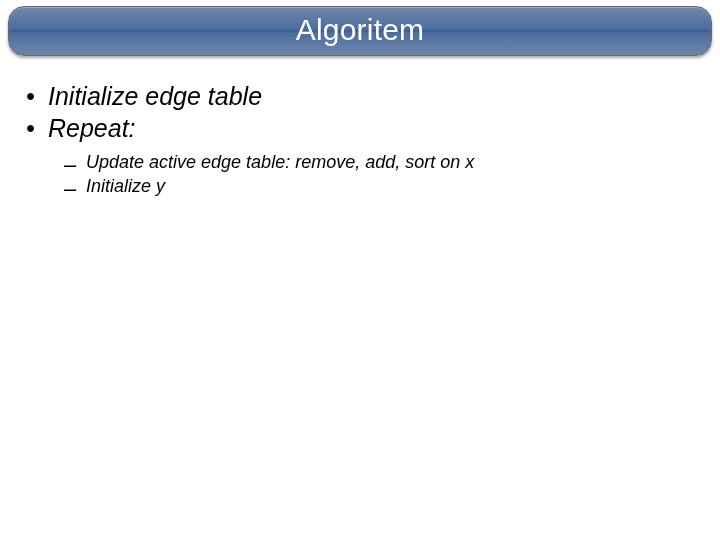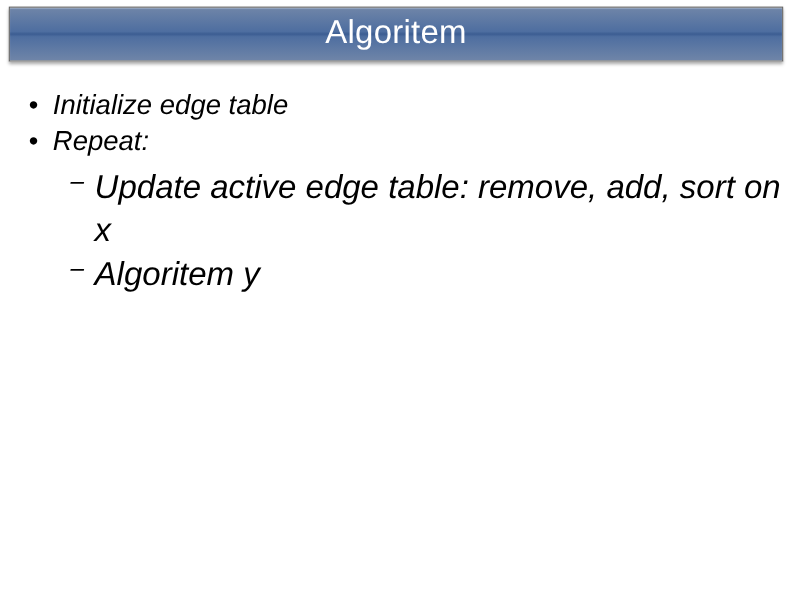--- a/index.html
+++ b/index.html
@@ -13,21 +13,21 @@
   }
   .slide {
     width: 720px;
     height: 540px;
     position: relative;
     box-sizing: border-box;
   }
   .title-bar {
     margin: 6px 8px 0 8px;
     border: 1px solid #666;
-    border-radius: 0;
+    border-radius: 16px;
     background: linear-gradient(to bottom, #6f85a8 0%, #4e6ea0 45%, #3c5d92 50%, #4e6ea0 55%, #6f85a8 100%);
     box-shadow: 0 2px 3px rgba(0,0,0,0.35), inset 0 1px 1px rgba(255,255,255,0.35);
     box-sizing: border-box;
   }
   .title-text {
     color: #ffffff;
     font-size: 30px;
     text-align: center;
     padding: 6px 0 8px 0;
     letter-spacing: 0.2px;
@@ -56,21 +56,21 @@
     font-size: 25px;
     color: #000;
   }
   ul.level2 {
     list-style: none;
     margin: 6px 0 6px 0;
     padding: 0 0 0 38px;
   }
   ul.level2 > li {
     position: relative;
-    font-size: 30px;
+    font-size: 18px;
     line-height: 1.3;
     margin: 1px 0;
   }
   ul.level2 > li::before {
     content: "–";
     position: absolute;
     left: -22px;
     top: 0;
     font-size: 22px;
     color: #000;
@@ -84,18 +84,18 @@
     <div class="title-text">Algoritem</div>
   </div>
 
   <div class="body">
     <ul class="level1">
       <li>Initialize edge table</li>
       <li>
         <span>Repeat:</span>
         <ul class="level2">
           <li>Update active edge table: remove, add, sort on x</li>
-          <li>Algoritem y</li>
+          <li>Initialize y</li>
         </ul>
       </li>
     </ul>
   </div>
 </div>
 
 </body></html>

